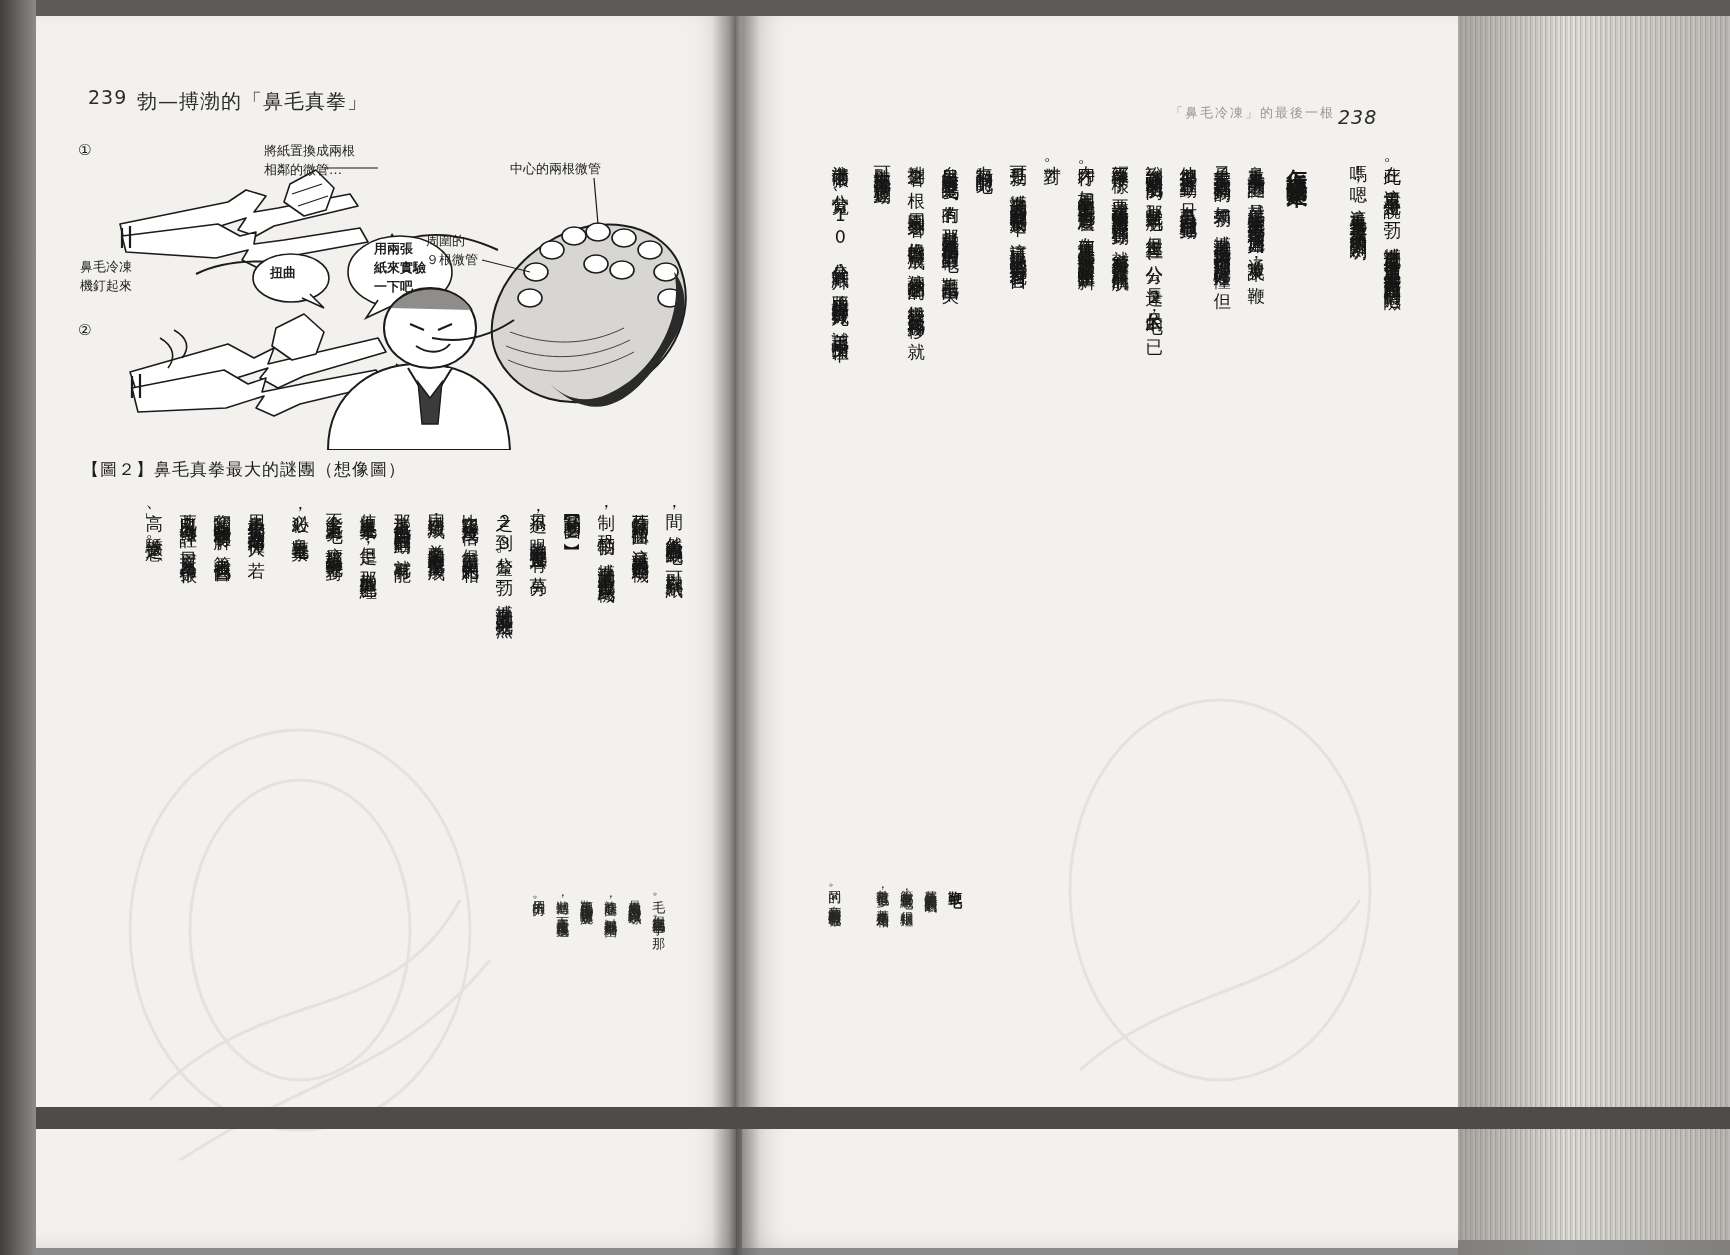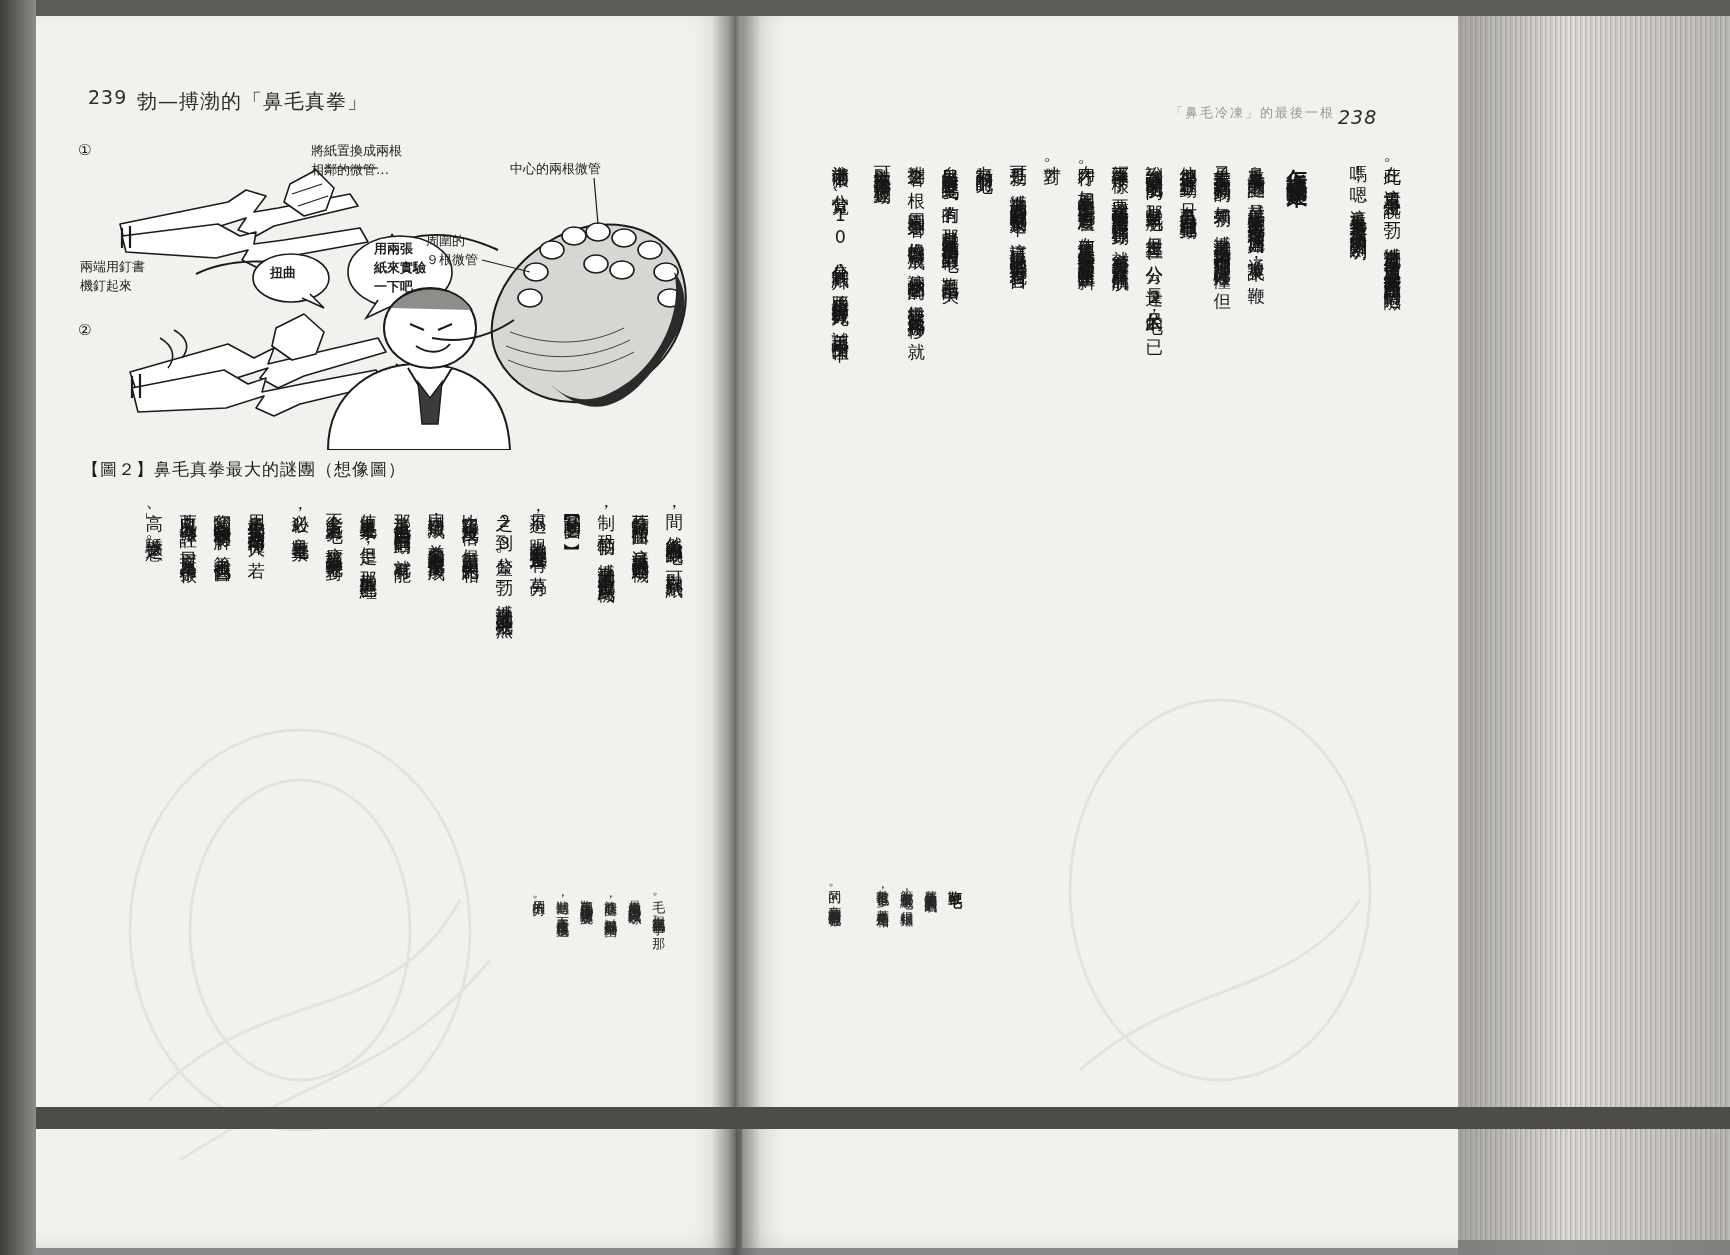--- a/index.html
+++ b/index.html
@@ -266,23 +266,23 @@
           <path d="M354 206 C 386 212, 412 204, 436 188" stroke="#1b1b1b" stroke-width="2" fill="none"></path>
         </g>
 
         <g stroke="#1b1b1b" stroke-width="1.2" fill="none">
           <path d="M246 36 L300 36"></path>
           <path d="M516 46 L520 92"></path>
           <path d="M404 128 L452 140"></path>
         </g>
       </svg>
 
-      <div class="fig-label" style="left:186px; top:10px;margin-left:47px;">將紙置換成兩根
+      <div class="fig-label" style="left:186px; top:10px;">將紙置換成兩根
 相鄰的微管…</div>
-      <div class="fig-label" style="left:2px; top:126px;">兩端用釘書
+      <div class="fig-label" style="left:2px; top:126px;">鼻毛冷凍
 機釘起來</div>
       <div class="fig-label" style="left:192px; top:132px; font-weight:bold;">扭曲</div>
       <div class="fig-label" style="left:296px; top:108px; font-weight:bold; text-align:left;">用兩張
 紙來實驗
 一下吧</div>
       <div class="fig-label" style="left:432px; top:28px;">中心的兩根微管</div>
       <div class="fig-label" style="left:348px; top:100px;">周圍的
 ９根微管</div>
       <div class="fig-label" style="left:0px; top:8px; font-size:15px;">①</div>
       <div class="fig-label" style="left:0px; top:188px; font-size:15px;">②</div>

